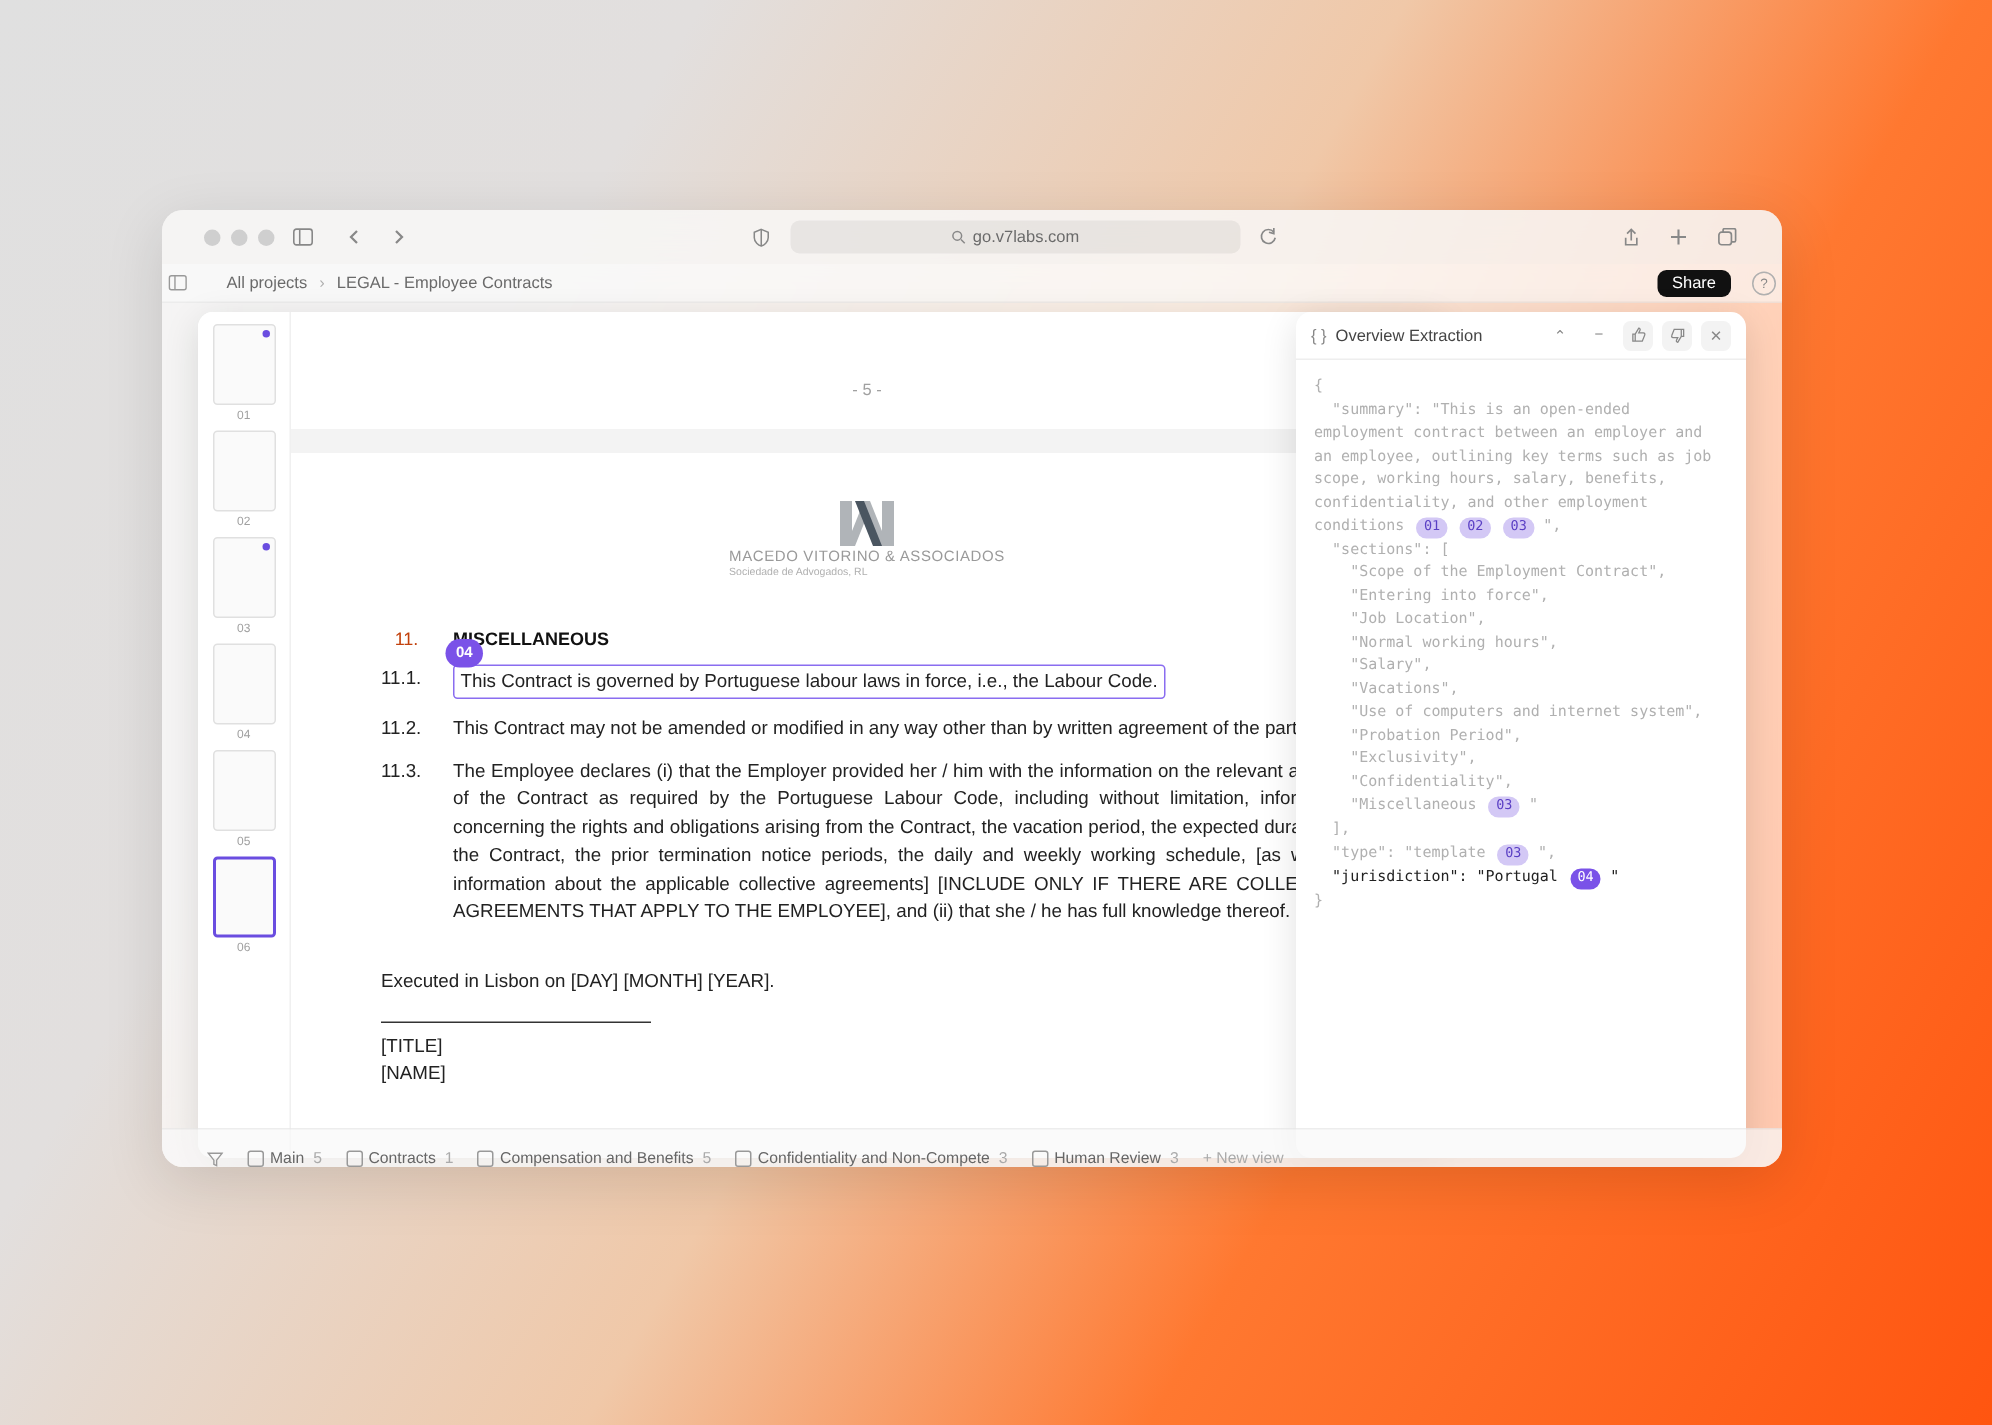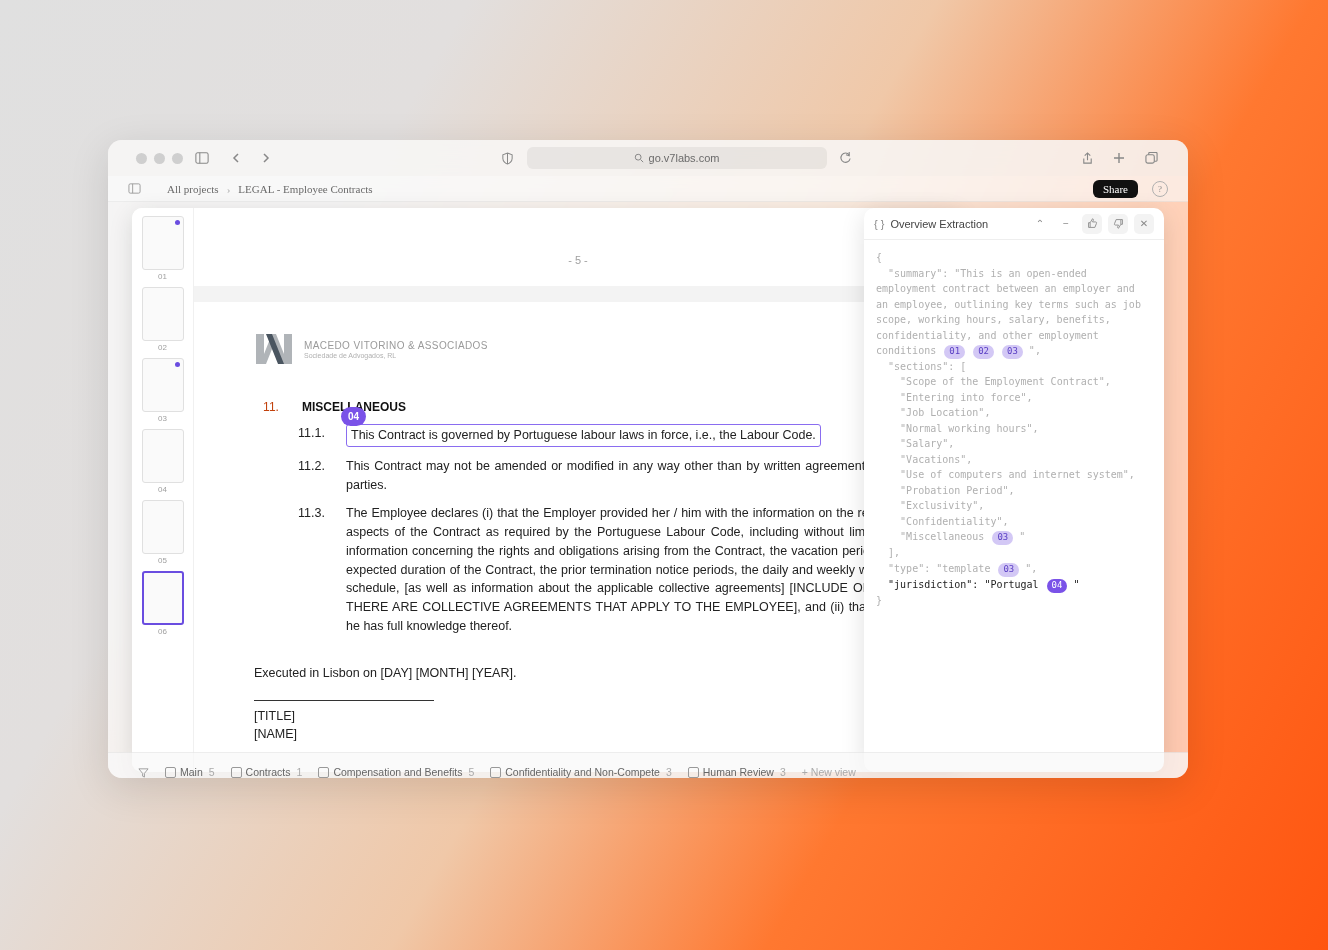--- a/index.html
+++ b/index.html
@@ -38,24 +38,23 @@
   }
   .nav-arrows { display: flex; gap: 12px; margin-left: 6px; }
   .center-group { flex: 1; display: flex; align-items: center; justify-content: center; gap: 10px; }
   .urlbar {
     width: 300px; height: 22px; background: rgba(0,0,0,0.06); border-radius: 6px;
     display: flex; align-items: center; justify-content: center; gap: 5px;
     color: #6a6a6a; font-size: 11px;
   }
   .right-icons { display: flex; gap: 14px; margin-left: auto; }
   .crumbbar {
-    height: 26px; display: flex; align-items: center; padding: 0 20px; gap: 8px;
+    height: 26px; display: flex; align-items: center; padding: 0 4px; gap: 8px;
     background: rgba(250,250,250,0.6); font-size: 11px; color: #6a6a6a;
     border-bottom: 1px solid rgba(0,0,0,0.05);
-    font-family: Liberation Serif, serif;
   }
   .crumb-sep { color: #b0b0b0; }
   .share-btn {
     margin-left: auto; background: #111; color: #fff; padding: 3px 10px; border-radius: 6px; font-size: 11px;
   }
   .help-icon { width: 16px; height: 16px; border: 1px solid #b0b0b0; border-radius: 50%; display:flex;align-items:center;justify-content:center;font-size:9px;color:#888;margin-left:6px; }
 
   .content-row { position: absolute; top: 62px; left: 0; right: 0; bottom: 26px; }
 
   .floating-card {
@@ -69,31 +68,31 @@
   }
   .thumb { width: 42px; height: 54px; border: 1px solid #e0e0e0; border-radius: 3px; background: #fafafa; position: relative; }
   .thumb.active { border: 2px solid #6a4de0; }
   .thumb .pip { position: absolute; top: 3px; right: 3px; width: 5px; height: 5px; border-radius: 50%; background: #6a4de0; }
   .thumb-label { font-size: 8px; color: #a0a0a0; text-align: center; margin-top: 2px; }
 
   .docview { flex: 1; background: #fff; overflow: hidden; position: relative; }
   .page-marker { text-align: center; color: #a0a0a0; font-size: 11px; padding: 46px 0 20px; }
   .page-break { height: 16px; background: #f3f3f3; }
   .doc-page { background: #fff; padding: 30px 60px 40px 60px; }
-  .logo-row { display: flex; align-items: center; gap: 10px; margin-bottom: 34px; }
+  .logo-row { display: flex; align-items: center; margin-bottom: 34px; flex-direction: column; }
   .logo-mark { width: 40px; height: 34px; position: relative; }
   .logo-mark svg { width: 100%; height: 100%; }
   .logo-text { color: #9a9a9a; font-size: 10px; letter-spacing: 0.4px; line-height: 1.2; }
   .logo-sub { font-size: 7px; color: #b0b0b0; }
 
   .section-row { display: flex; gap: 14px; margin-bottom: 10px; }
   .sec-num { width: 34px; font-size: 12px; color: #c2410c; text-align: center; }
   .sec-title { font-size: 12px; font-weight: 700; color: #111; }
   .clause-row { display: flex; gap: 14px; margin-bottom: 10px; font-size: 12.5px; color: #222; line-height: 1.5; }
-  .clause-num { width: 34px; flex-shrink: 0; margin-left: 44px; }
+  .clause-num { width: 34px; flex-shrink: 0; }
   .clause-text { flex: 1; text-align: justify; }
   .highlight-box { border: 1.5px solid #8a6df0; border-radius: 3px; padding: 1px 4px; position: relative; display: inline-block; }
   .hl-pill {
     position: absolute; left: -6px; top: -18px; background: #7a52e8; color: #fff;
     font-size: 10px; font-weight: 600; padding: 2px 7px; border-radius: 10px;
   }
   .exec-line { font-size: 12.5px; color: #222; margin: 30px 0 20px 0; }
   .sig-line { border-top: 1px solid #333; width: 180px; margin-bottom: 8px; margin-top: 20px; }
   .sig-text { font-size: 12.5px; color: #222; margin-bottom: 4px; }
 

